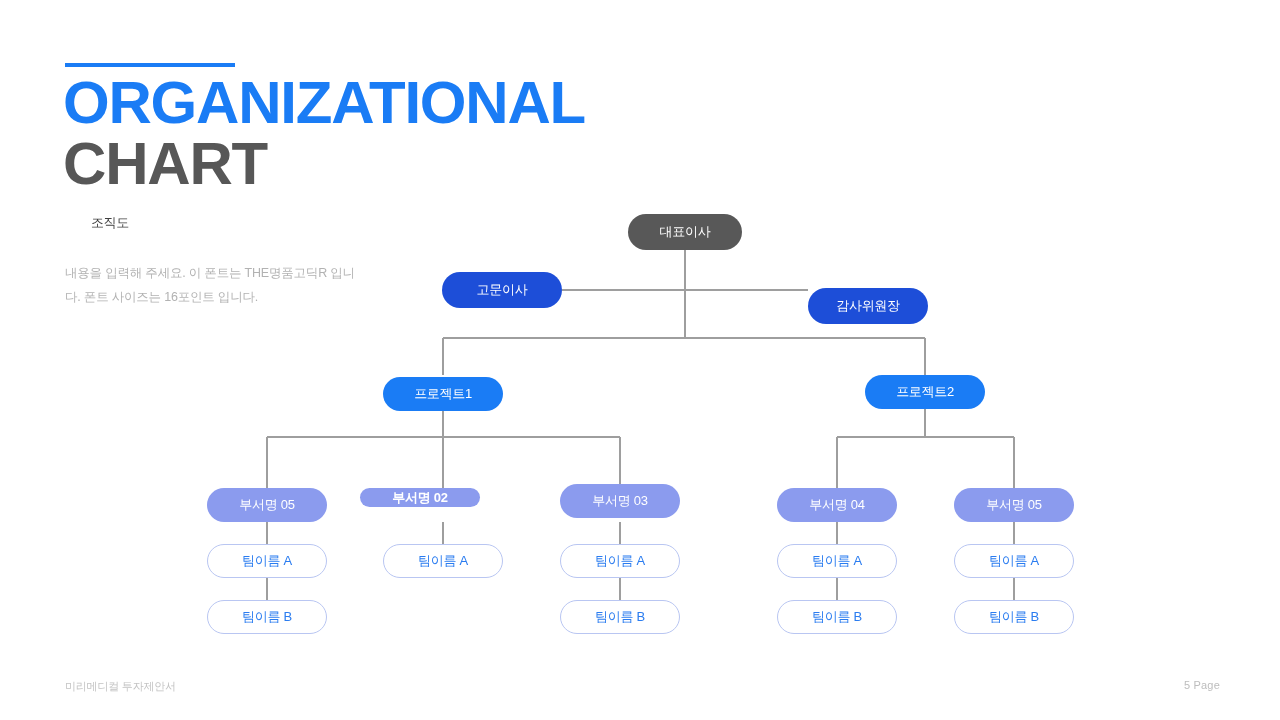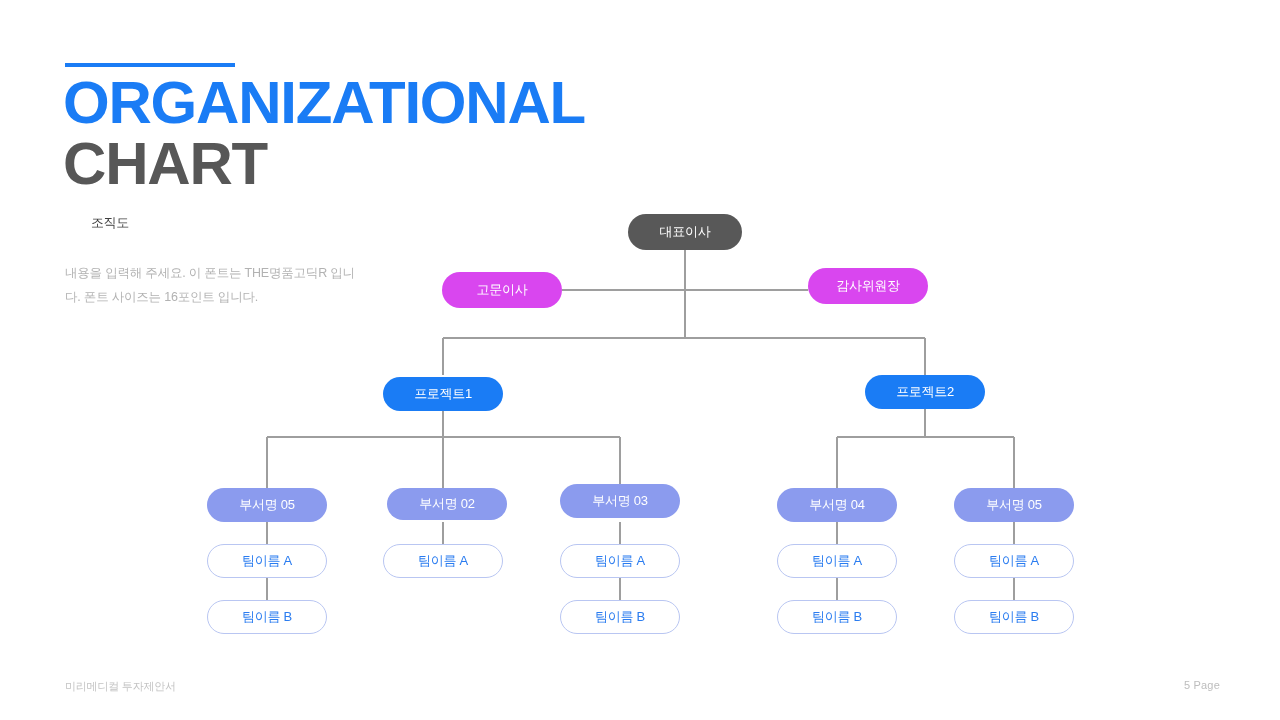--- a/index.html
+++ b/index.html
@@ -118,21 +118,21 @@
     letter-spacing: -0.3px;
     white-space: nowrap;
     text-align: center;
   }
   .node.ceo {
     background: #585858;
     color: #ffffff;
     font-weight: 400;
   }
   .node.advisor {
-    background: #d946ef;
+    background: #1d4ed8;
     color: #ffffff;
     font-weight: 400;
     font-family: Liberation Serif, serif;
   }
   .node.project {
     background: #1a7cf5;
     color: #ffffff;
     font-weight: 400;
   }
   .node.dept {
@@ -196,35 +196,35 @@
       </g>
     </svg>
 
     <div class="node ceo" style="left:628px; top:214px; width:114px; height:36px;">
       <span>대표이사</span>
     </div>
 
     <div class="node advisor" style="left:442px; top:272px; width:120px; height:36px;">
       <span>고문이사</span>
     </div>
-    <div class="node advisor" style="left:808px; top:268px; width:120px; height:36px;">
+    <div class="node advisor" style="left:808px; top:288px; width:120px; height:36px;">
       <span>감사위원장</span>
     </div>
 
     <div class="node project" style="left:383px; top:377px; width:120px; height:34px;">
       <span>프로젝트1</span>
     </div>
     <div class="node project" style="left:865px; top:375px; width:120px; height:34px;">
       <span>프로젝트2</span>
     </div>
 
     <div class="node dept" style="left:207px; top:488px; width:120px; height:34px;">
       <span>부서명 05</span>
     </div>
-    <div class="node dept" style="left:387px; top:488px; width:120px; height:32px;">
+    <div class="node dept" style="left:360px; top:488px; width:120px; height:19px;font-weight:bold;">
       <span>부서명 02</span>
     </div>
     <div class="node dept" style="left:560px; top:484px; width:120px; height:34px;">
       <span>부서명 03</span>
     </div>
     <div class="node dept" style="left:777px; top:488px; width:120px; height:34px;">
       <span>부서명 04</span>
     </div>
     <div class="node dept" style="left:954px; top:488px; width:120px; height:34px;">
       <span>부서명 05</span>

